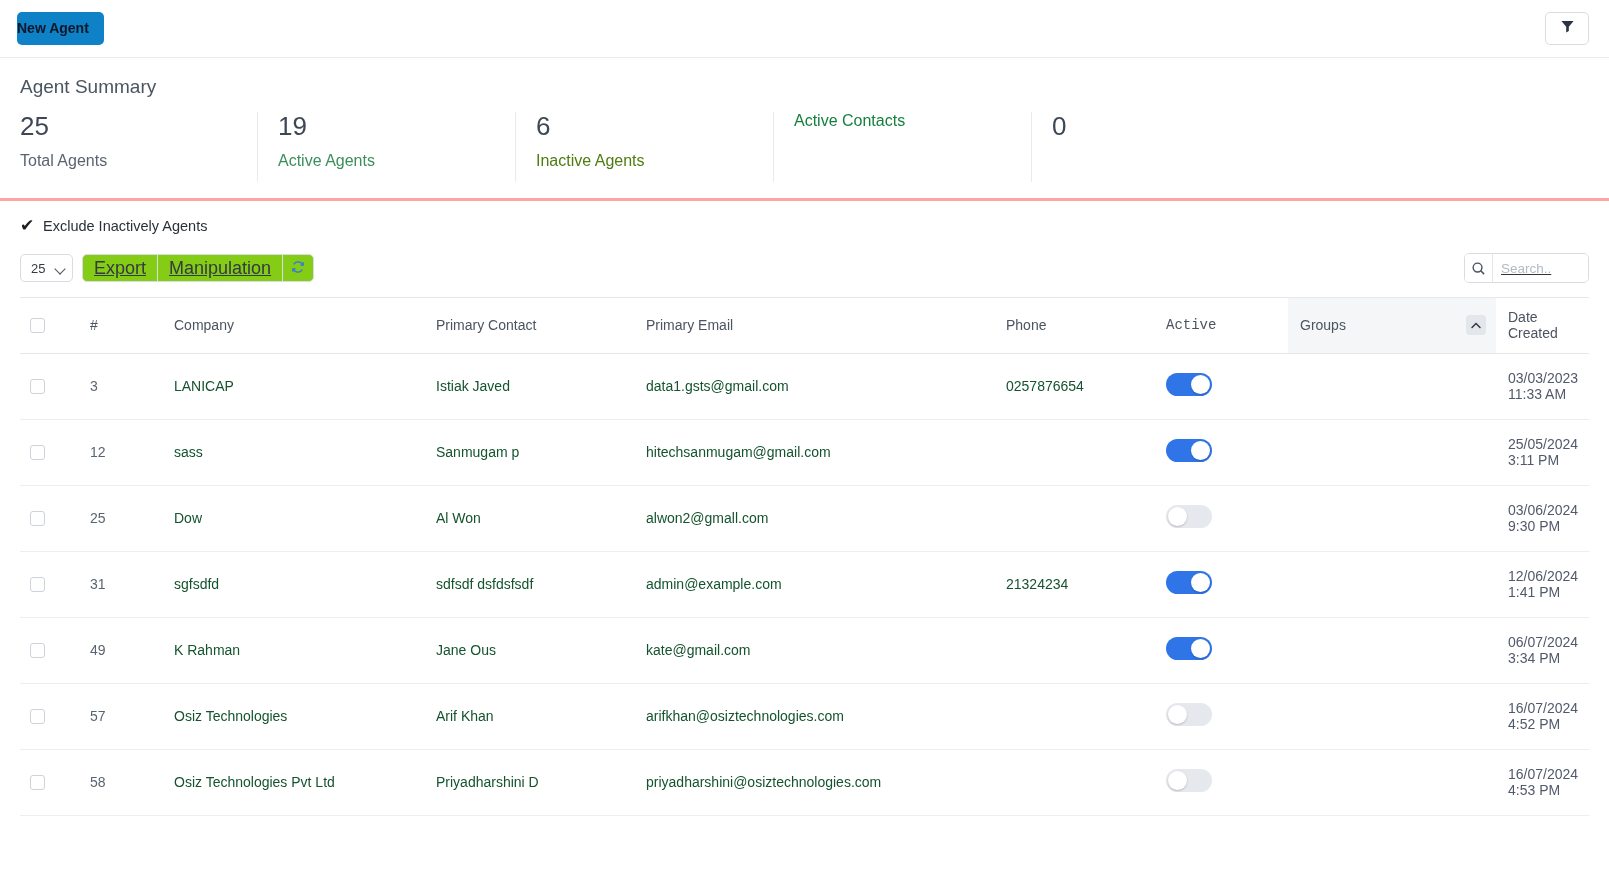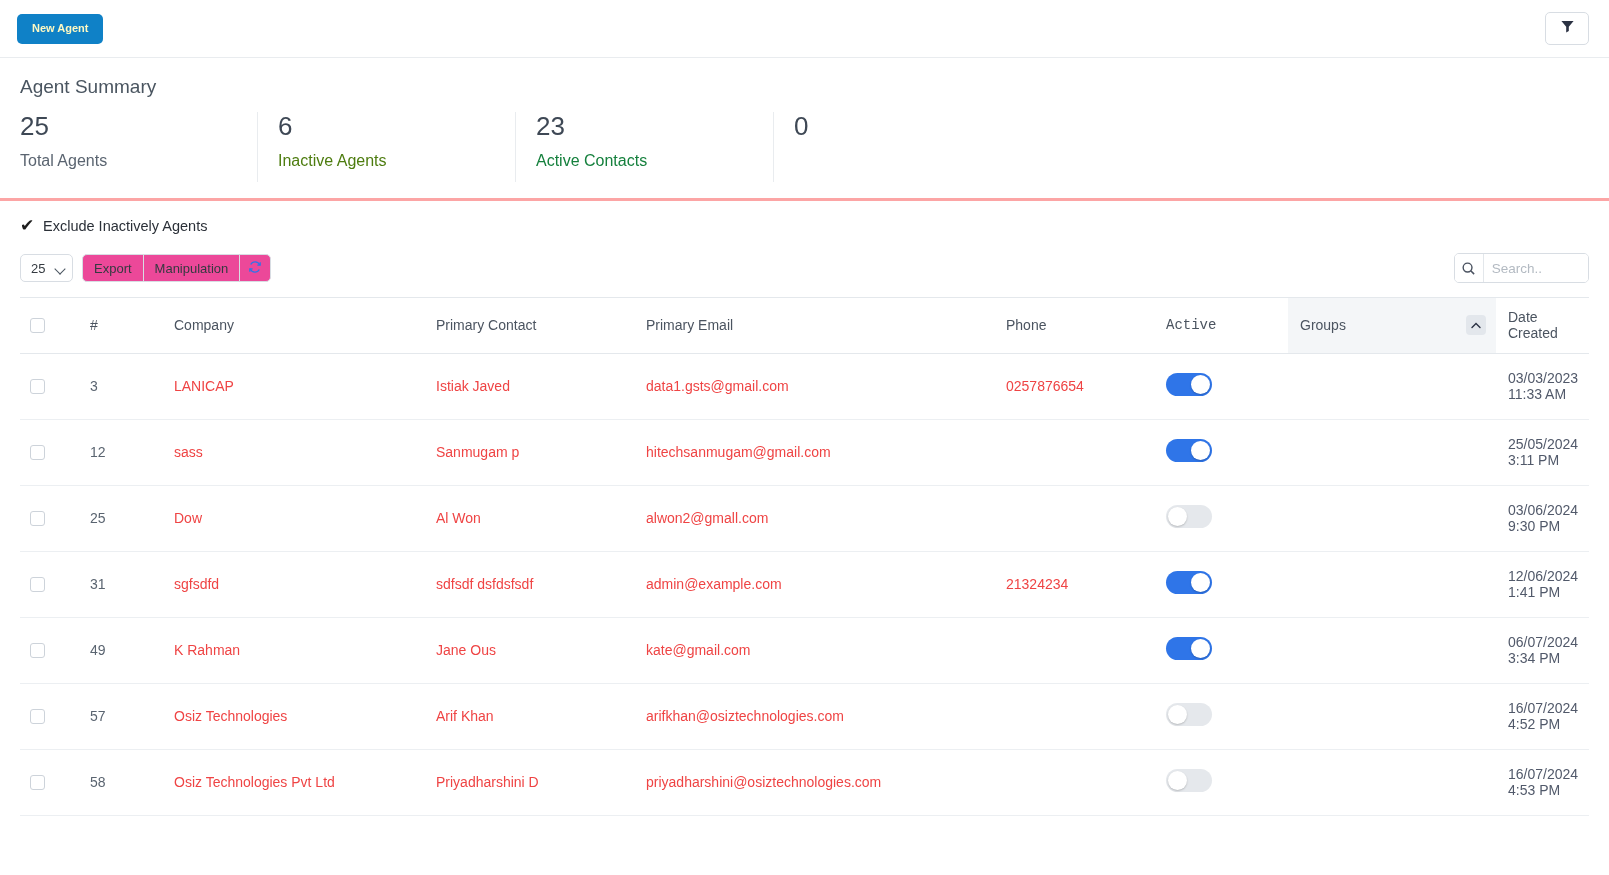--- a/index.html
+++ b/index.html
@@ -26,26 +26,26 @@
     height: 58px;
     box-sizing: border-box;
     padding: 0 20px 0 17px;
     display: flex;
     align-items: center;
     justify-content: space-between;
     border-bottom: 1px solid #e9ecef;
   }
   .btn-primary {
     background: #0f81c7;
-    color: #fef9c3;
+    color: #0f172a;
     border: none;
     border-radius: 5px;
-    font-size: 11px;
+    font-size: 14px;
     font-weight: bold;
-    padding: 9px 15px 10px 15px;
+    padding: 9px 15px 10px 0;
     cursor: pointer;
     line-height: 1;
     font-family: "Liberation Sans", sans-serif;
   }
   .filter-btn {
     width: 44px;
     height: 33px;
     border: 1px solid #d8dde3;
     border-radius: 5px;
     background: #fff;
@@ -144,45 +144,47 @@
     content: "";
     position: absolute;
     right: 9px; top: 11px;
     width: 7px; height: 7px;
     border-right: 1.6px solid #4a5560;
     border-bottom: 1.6px solid #4a5560;
     transform: rotate(45deg);
     pointer-events: none;
   }
   .tbtn {
-    background: #ec4899;
+    background: #84cc16;
     border: 1px solid #d8dde3;
-    font-size: 13px;
+    font-size: 18px;
     color: #343a40;
     padding: 0 11px;
     height: 28px;
     cursor: pointer;
     font-family: "Liberation Sans", sans-serif;
     display: flex;
     align-items: center;
     margin-left: -1px;
+    text-decoration: underline;
   }
   .tbtn.first { margin-left: 0; border-radius: 5px 0 0 5px; }
   .tbtn.last  { border-radius: 0 5px 5px 0; padding: 0 8px; }
 
   .searchbox {
     display: flex;
     align-items: stretch;
     border: 1px solid #d8dde3;
     border-radius: 5px;
     overflow: hidden;
     height: 30px;
-    width: 135px;
-    box-sizing: border-box;
-    background: #fff;
+    width: 125px;
+    box-sizing: border-box;
+    background: #fff;
+    text-decoration: underline;
   }
   .search-ico {
     width: 42px;
     display: flex;
     align-items: center;
     justify-content: center;
     border-right: 1px solid #e3e7eb;
     background: #fff;
   }
   .search-input {
@@ -238,21 +240,21 @@
     cursor: pointer;
   }
   tbody td {
     font-size: 14px;
     padding: 16px 10px 17px 12px;
     border-bottom: 1px solid #eceff2;
     color: #4b5460;
     vertical-align: middle;
   }
   td.c-check { padding-left: 10px; }
-  .lnk { color: #ef4444; cursor: pointer; }
+  .lnk { color: #14532d; cursor: pointer; }
   .cell-num { color: #5a6470; }
   .cell-date { color: #51596a; }
 
   .cbox {
     width: 15px; height: 15px;
     border: 1px solid #cdd3da;
     border-radius: 3px;
     background: #fff;
     display: block;
     cursor: pointer;
@@ -297,28 +299,31 @@
 
   <div class="summary">
     <div class="summary-title">Agent Summary</div>
     <div class="cards">
 
       <div class="card">
         <div class="card-value">25</div>
         <div class="card-label lbl-neutral">Total Agents</div>
       </div>
 
+      <div class="card">
+        <div class="card-value">19</div>
+        <div class="card-label lbl-green">Active Agents</div>
+      </div>
 
       <div class="card">
         <div class="card-value">6</div>
         <div class="card-label lbl-red">Inactive Agents</div>
       </div>
 
       <div class="card">
-        <div class="card-value">23</div>
         <div class="card-label lbl-blue">Active Contacts</div>
       </div>
 
       <div class="card last">
         <div class="card-value">0</div>
       </div>
 
     </div>
   </div>
 

